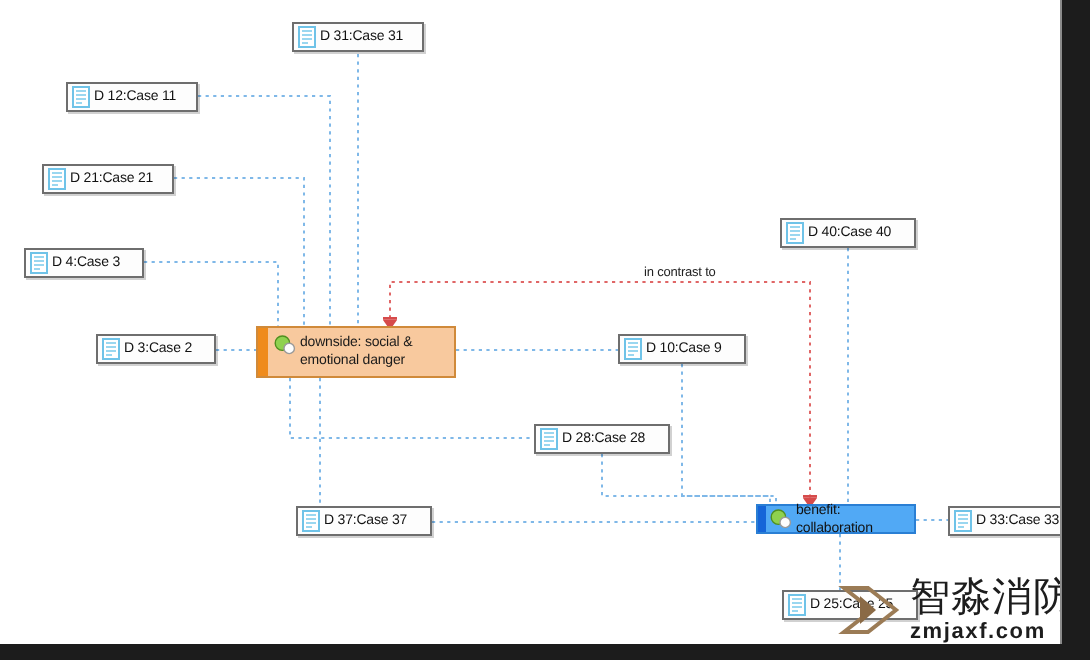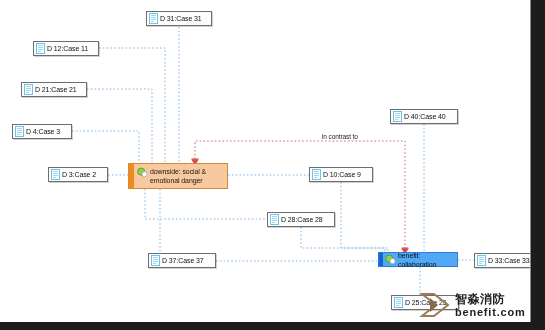--- a/index.html
+++ b/index.html
@@ -158,22 +158,22 @@
     width: 34px;
     height: 34px;
     margin-right: 3px;
   }
   #watermark .wm-text {
     display: flex;
     flex-direction: column;
     line-height: 1;
   }
   #watermark .wm-cn {
-    font-size: 12px;
-    font-weight: bold;
+    font-size: 20px;
+    font-weight: normal;
     color: #1d1d1d;
     letter-spacing: 0.5px;
   }
   #watermark .wm-en {
     font-size: 11px;
     font-weight: bold;
     color: #1d1d1d;
     font-family: "Liberation Sans", sans-serif;
     letter-spacing: 0.8px;
     margin-top: 2px;
@@ -373,21 +373,21 @@
     </div>
   </div>
 
   <div id="watermark">
     <svg class="wm-mark" viewBox="0 0 34 34">
       <path d="M4 6 L16 6 L30 17 L16 28 L4 28 L18 17 Z" fill="none" stroke="#9b7b55" stroke-width="2"></path>
       <path d="M12 10 L20 17 L12 24 Z" fill="#8a6a46"></path>
     </svg>
     <div class="wm-text">
       <span class="wm-cn">智淼消防</span>
-      <span class="wm-en">benefit.com</span>
+      <span class="wm-en">zmjaxf.com</span>
     </div>
   </div>
 
   <div id="frame-right-inner"></div>
   <div id="frame-right"></div>
   <div id="frame-bottom"></div>
 
 </div>
 
 </body></html>

